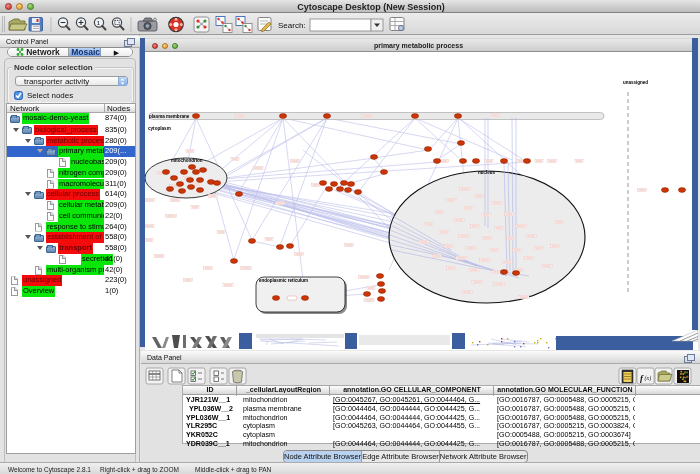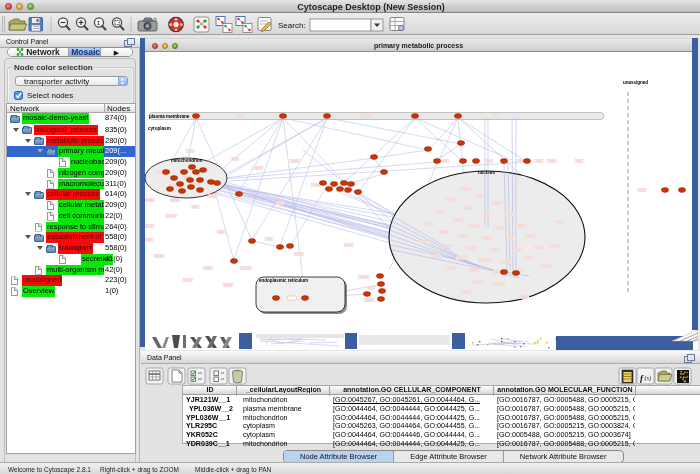--- a/index.html
+++ b/index.html
@@ -90,21 +90,21 @@
 #dp-table { position:absolute; left:5px; top:34px; width:551px; height:59px; background:#fff; border:1px solid #aaa;margin-left:36px; }
 #dp-head { position:absolute; left:0; top:0; width:100%; height:9px;
   background:linear-gradient(#fdfdfd,#d8d8d8); border-bottom:1px solid #9f9f9f;
   font-size:7px; font-weight:bold; color:#111; }
 #dp-head div, .dprow div { position:absolute; top:0; white-space:nowrap; overflow:hidden; }
 .dprow { position:absolute; left:0; width:100%; height:8.7px; font-size:7.1px; color:#000; line-height:8.7px; }
 .dprow .c1 { font-weight:bold; }
 #dp-tabs { position:absolute; left:142px; top:99px; height:13px; display:flex;
   border:1px solid #888; border-radius:4px; overflow:hidden; background:#e8e8e8;
   font-size:7.5px; color:#111; }
-#dp-tabs div { padding:0 16px; line-height:12px; border-right:1px solid #999;text-align:right; }
+#dp-tabs div { padding:0 0; line-height:12px; border-right:1px solid #999;text-align:right; }
 #dp-tabs div:last-child { border-right:none; }
 #dp-tabs .sel { background:#b9d2f0; }
 </style>
 </head>
 <body>
 <div class="abs" id="titlebar">
   <div class="tl" style="left:5px; background:radial-gradient(circle at 35% 30%,#f5928d,#dd4a42 60%,#b8352e); border:0.5px solid #9a2d27;"></div>
   <div class="tl" style="left:16px; background:radial-gradient(circle at 35% 30%,#fcd98a,#f2a93b 60%,#cf8a22); border:0.5px solid #ad741c;"></div>
   <div class="tl" style="left:27px; background:radial-gradient(circle at 35% 30%,#aede84,#6cb83f 60%,#4f9630); border:0.5px solid #417d27;"></div>
   <div id="title-text">Cytoscape Desktop (New Session)</div>
@@ -863,21 +863,20 @@
 </div>
 <div class="dprow" style="top:36.3px;">
 <div class="c1" style="left:3px;width:50px;">YLR295C</div>
 <div style="left:60px;width:86px;">cytoplasm</div>
 <div style="left:150px;width:159px;">[GO:0045263, GO:0044464, GO:0044455, G...</div>
 <div style="left:314px;width:138px;">[GO:0016787, GO:0005215, GO:0003824, G...</div>
 </div>
 <div class="dprow" style="top:45.0px;">
 <div class="c1" style="left:3px;width:50px;">YKR052C</div>
 <div style="left:60px;width:86px;">cytoplasm</div>
-<div style="left:150px;width:159px;">[GO:0044464, GO:0044446, GO:0044444, G...</div>
 <div style="left:314px;width:138px;">[GO:0005488, GO:0005215, GO:0003674]</div>
 </div>
 <div class="dprow" style="top:53.7px;">
 <div class="c1" style="left:3px;width:50px;">YDR039C__1</div>
 <div style="left:60px;width:86px;">mitochondrion</div>
 <div style="left:150px;width:159px;">[GO:0044464, GO:0044444, GO:0044425, G...</div>
 <div style="left:314px;width:138px;">[GO:0016787, GO:0005488, GO:0005215, G...</div>
 </div>
 </div>
     </div>

